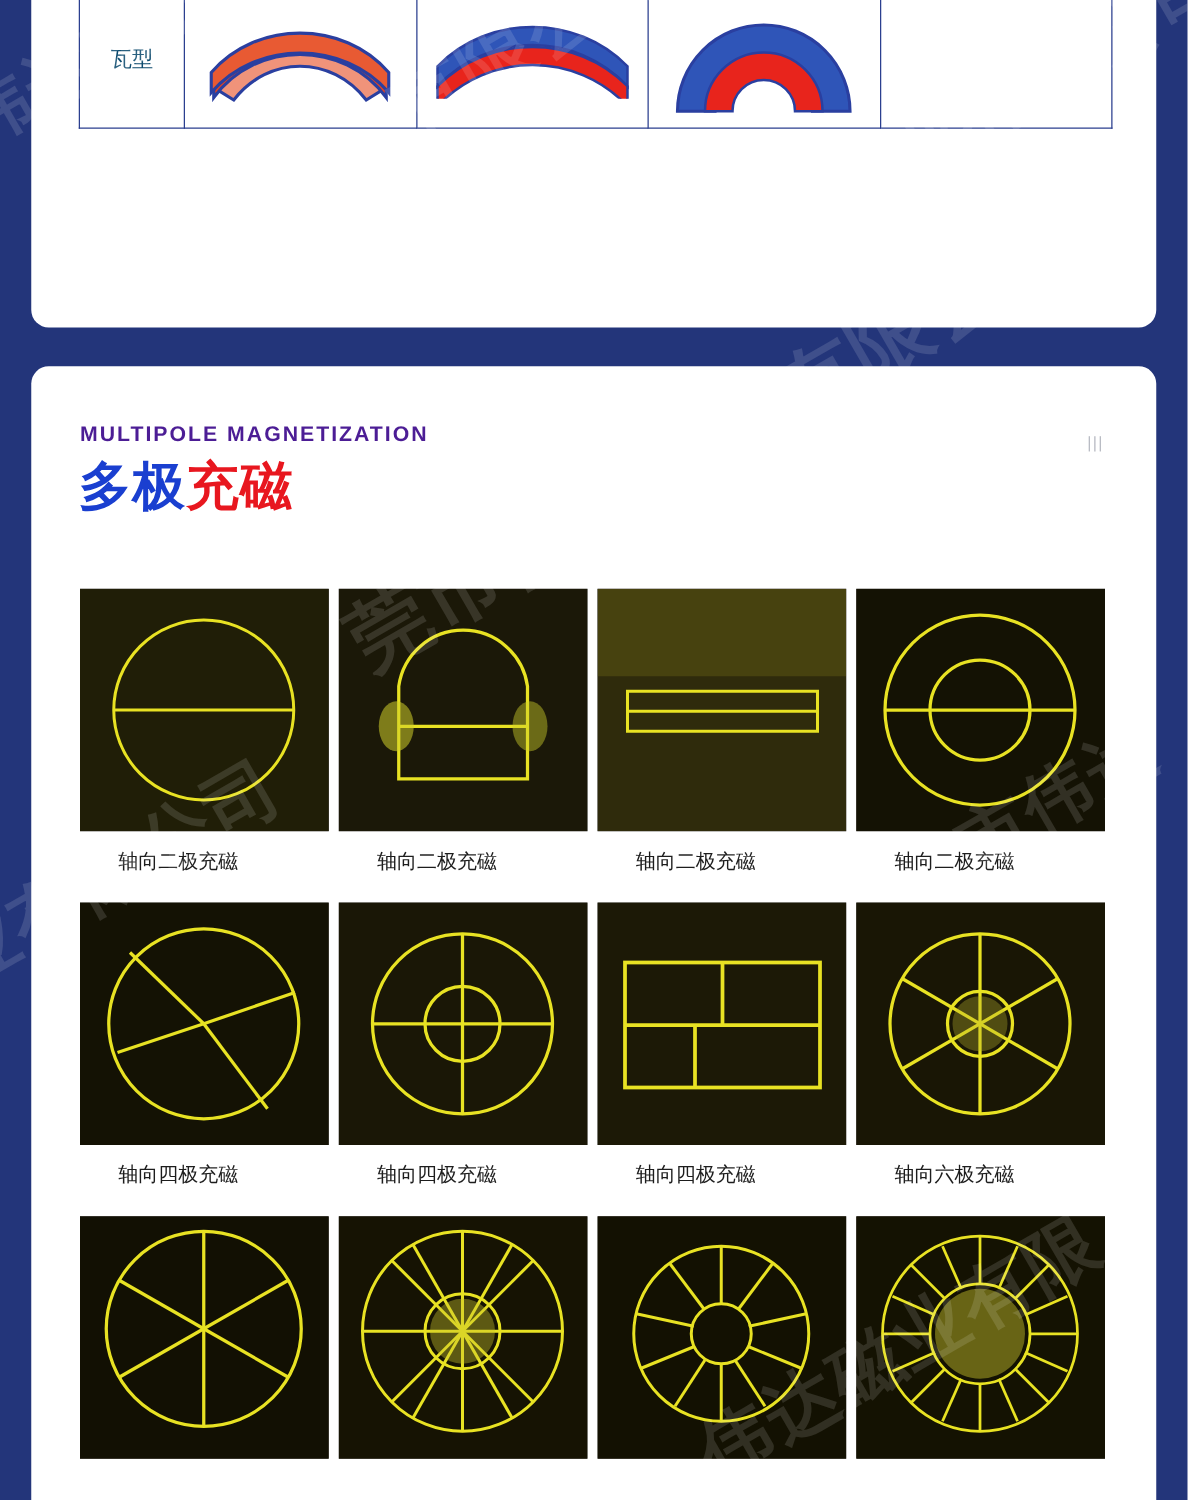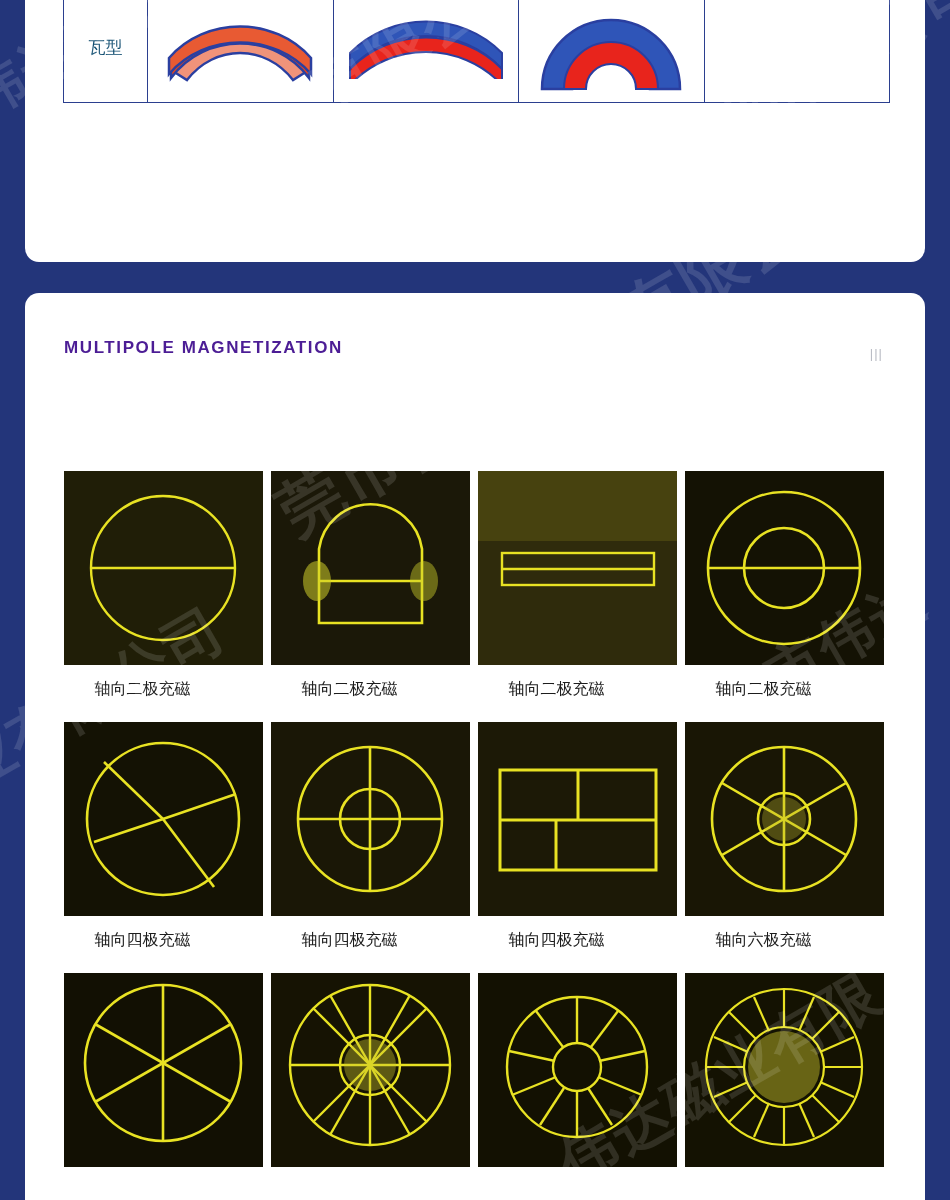--- a/index.html
+++ b/index.html
@@ -211,20 +211,23 @@
     </tr>
   </tbody>
     </table>
 
 </div>
 
 <div class="card card-main">
 
   <div class="eyebrow">MULTIPOLE MAGNETIZATION</div>
 
+  <div class="title">
+    <span class="t-blue">多极</span><span class="t-red">充磁</span>
+  </div>
 
   <div class="dots">|||</div>
 
   <div class="grid">
 
     <div class="cell">
       <div class="thumb">
         <svg viewBox="0 0 199 194">
           <rect width="199" height="194" fill="#161406"></rect>
           <rect width="199" height="194" fill="#2a2708" opacity="0.5"></rect>

